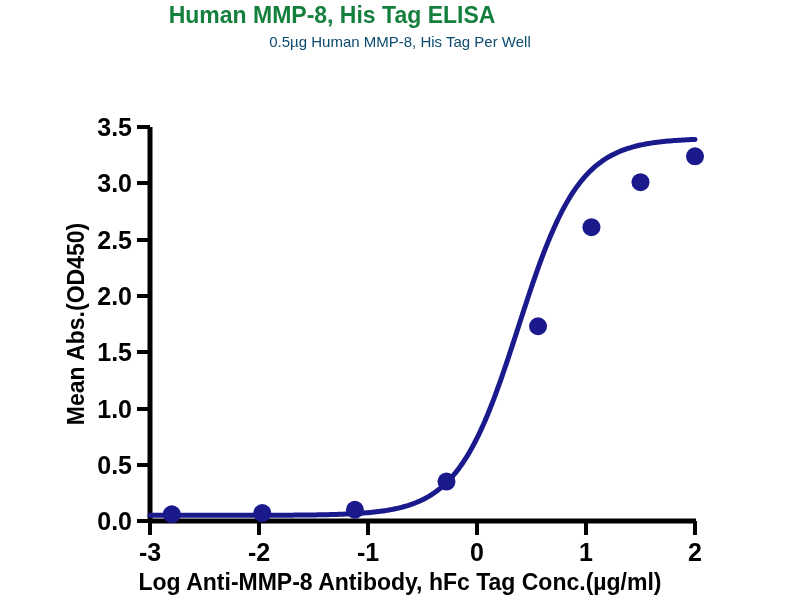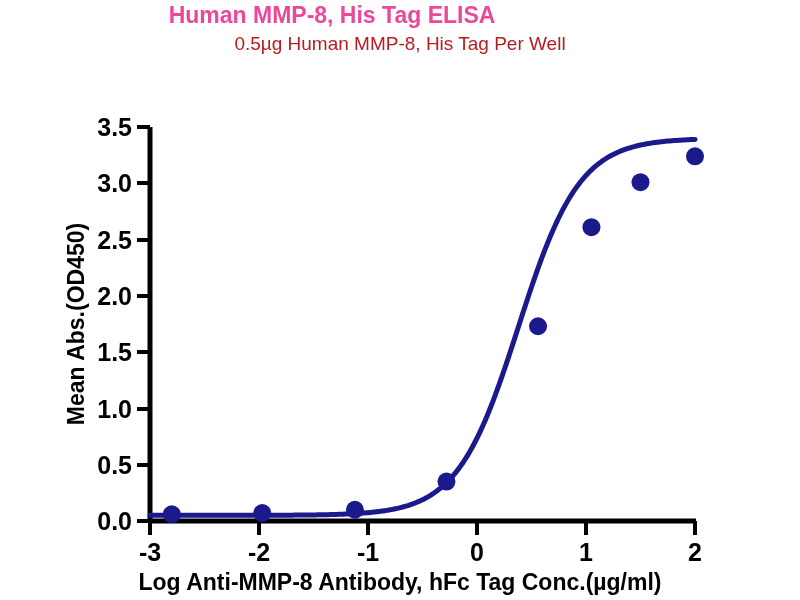--- a/index.html
+++ b/index.html
@@ -16,32 +16,32 @@
     overflow: hidden;
   }
   #chart-title {
     position: absolute;
     top: 2px;
     left: 0;
     width: 664px;
     text-align: center;
     font-size: 23px;
     font-weight: bold;
-    color: #ec4899;
+    color: #15803d;
     letter-spacing: 0px;
   }
   #chart-subtitle {
     position: absolute;
     top: 33px;
     left: 0;
     width: 800px;
     text-align: center;
-    font-size: 19px;
+    font-size: 15px;
     font-weight: normal;
-    color: #b91c1c;
+    color: #0c4a6e;
   }
   #plot-svg {
     position: absolute;
     top: 0;
     left: 0;
   }
   .axis-tick-label {
     font-family: "Liberation Sans", sans-serif;
     font-size: 25px;
     font-weight: bold;

